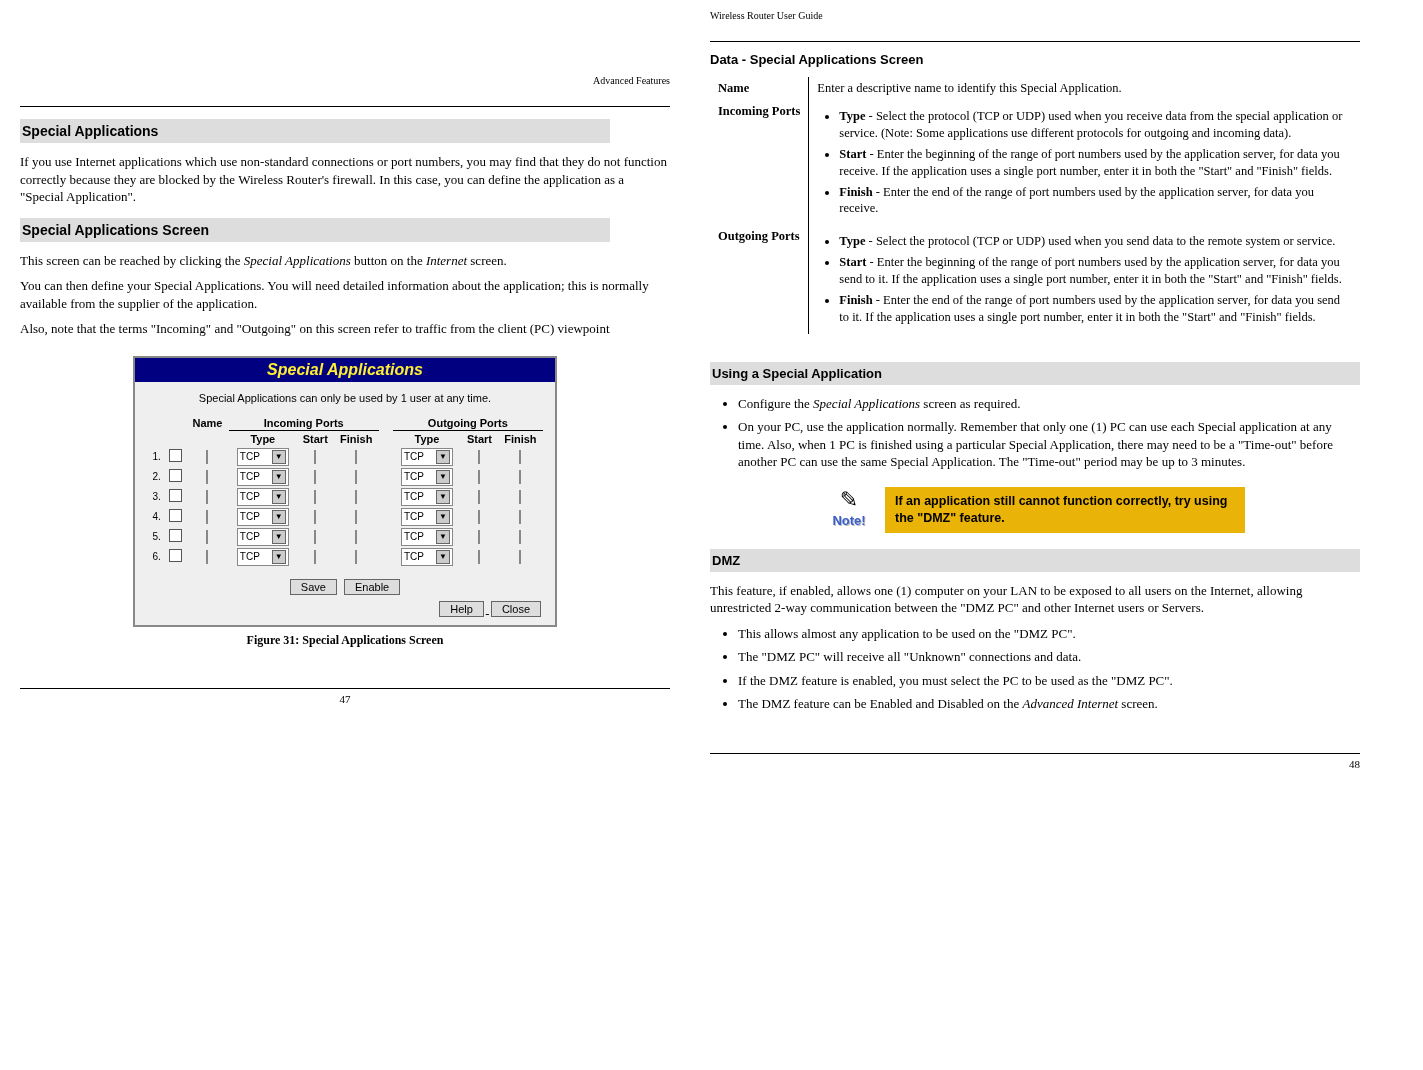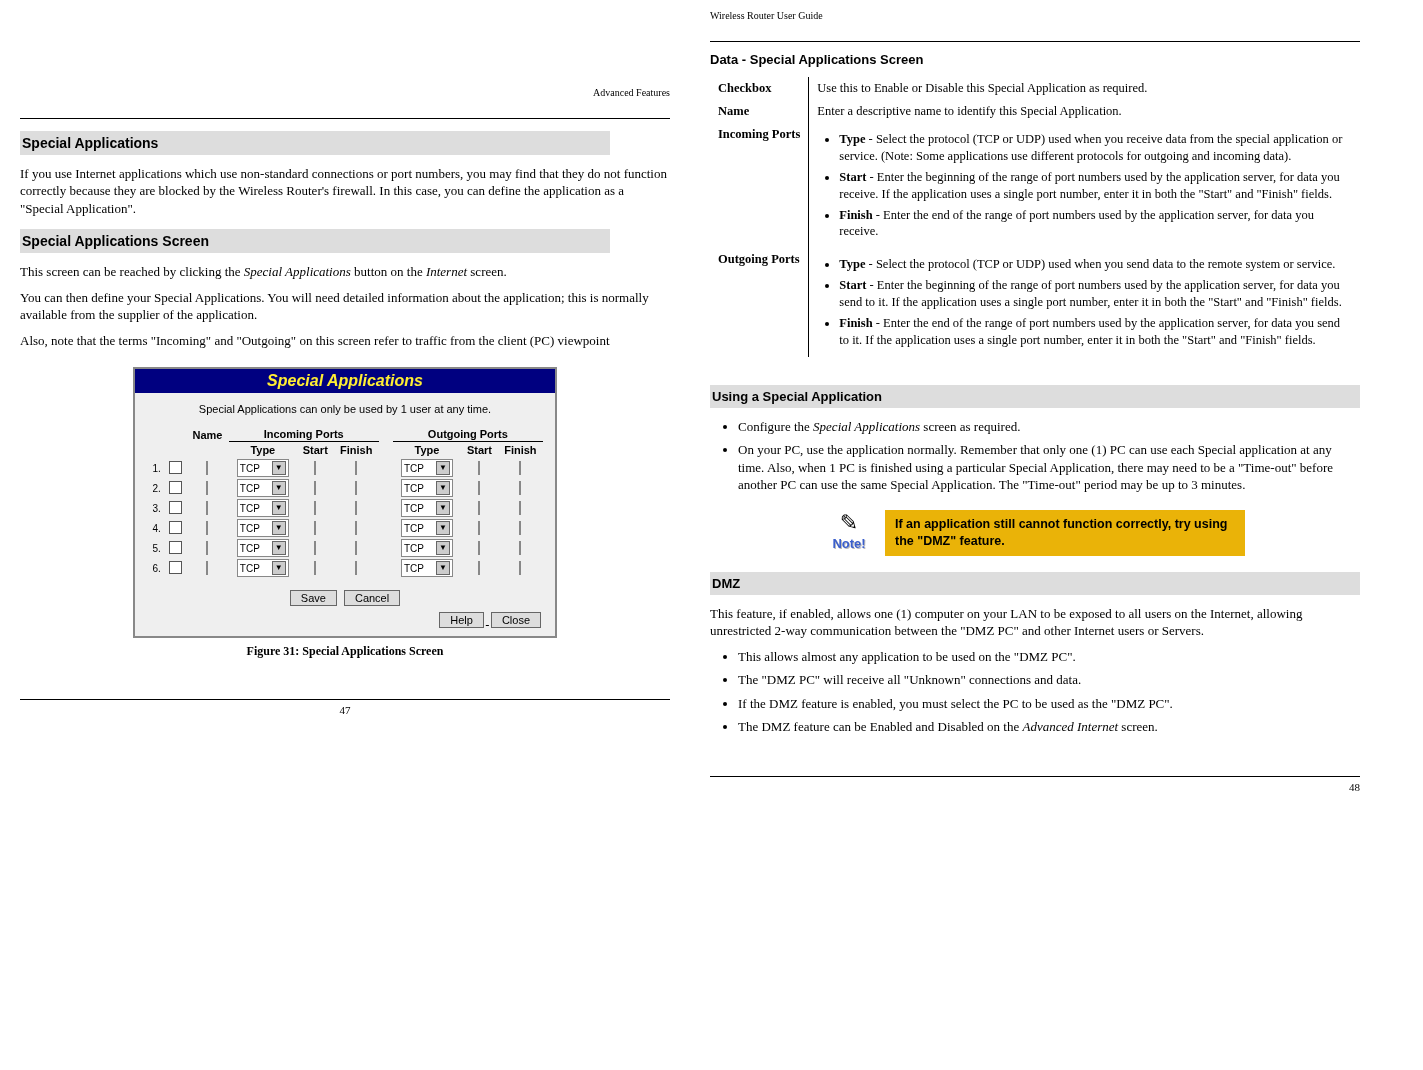--- a/index.html
+++ b/index.html
@@ -373,21 +373,21 @@
                       <span>TCP</span>
                       <span class="arrow">▼</span>
                     </span></td>
                   <td><span class="mini-input"></span></td>
                   <td><span class="mini-input"></span></td>
                 </tr>
               </tbody>
           </table>
           <div class="btn-row">
             <span class="btn">Save</span>
-            <span class="btn">Cancel</span>
+            <span class="btn">Enable</span>
           </div>
           <div class="btn-row2">
             <span class="btn">Help</span>
             <span class="btn">Close</span>
           </div>
         </div>
       </div>
       <div class="caption">Figure 31: Special Applications Screen</div>
     </div>
 
@@ -395,24 +395,20 @@
   </div>
 
   <div class="page">
     <div class="header-text left">Wireless Router User Guide</div>
     <div class="header-line"></div>
 
     <h4 class="nobar">Data - Special Applications Screen</h4>
 
     <table class="def-table">
       <tbody>
-          <tr>
-        <td class="label">Checkbox</td>
-        <td>Use this to Enable or Disable this Special Application as required.</td>
-      </tr>
       <tr>
         <td class="label">Name</td>
         <td>Enter a descriptive name to identify this Special Application.</td>
       </tr>
       <tr>
         <td class="label">Incoming Ports</td>
         <td>
           <ul>
             <li><strong>Type</strong><span> - Select the protocol (TCP or UDP) used when you receive data from the special application or service. (Note: Some applications use different protocols for outgoing and incoming data).</span></li>
             <li><strong>Start</strong><span> - Enter the beginning of the range of port numbers used by the application server, for data you receive. If the application uses a single port number, enter it in both the "Start" and "Finish" fields.</span></li>

